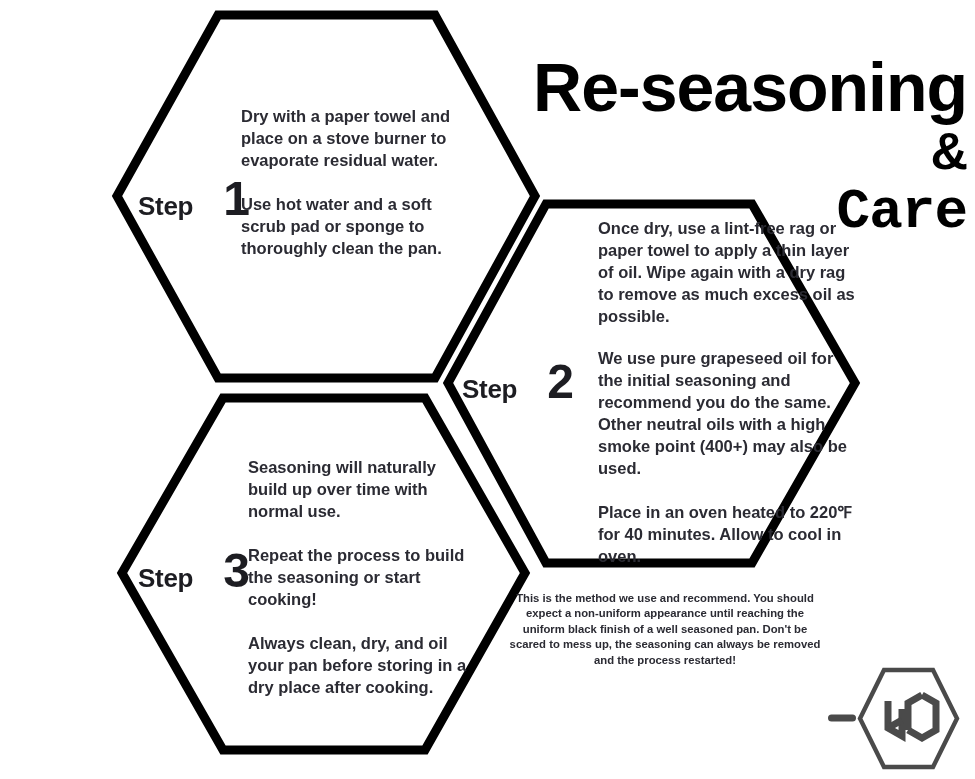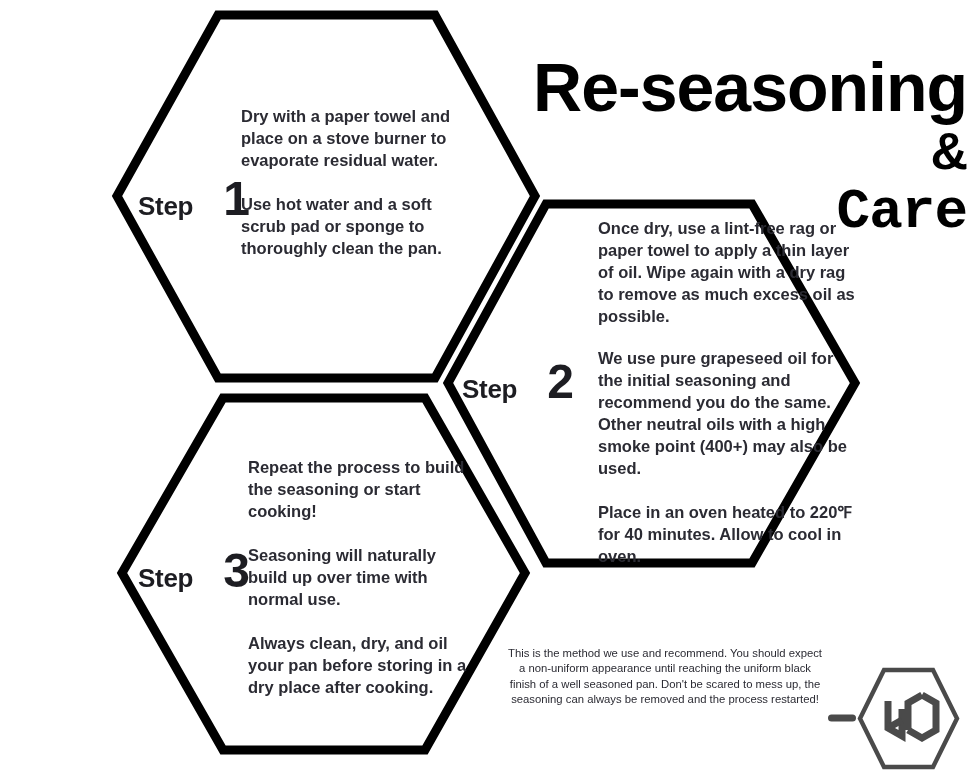--- a/index.html
+++ b/index.html
@@ -99,25 +99,25 @@
 
   
   #cluster-3 { left: 0; top: 380px; width: 545px; height: 399px; }
   #cluster-3 .step-label { left: 138px; top: 172px; }
   #cluster-3 .step-body  { left: 248px; top: 76px; width: 222px; }
 
   
   .footer-note {
     position: absolute;
     left: 505px;
-    top: 646px;
+    top: 591px;
     width: 320px;
     text-align: center;
     font-size: 11.3px;
-    font-weight: normal;
+    font-weight: bold;
     line-height: 15.4px;
     color: #2b2b33;
   }
 
   
   .logo {
     position: absolute;
     left: 826px;
     top: 660px;
     width: 145px;
@@ -163,22 +163,22 @@
       <p>Place in an oven heated to 220℉ for 40 minutes. Allow to cool in oven.</p>
     </div>
   </div>
 
   <div class="step-cluster" id="cluster-3">
     <div class="step-label">
       <span class="step-word">Step</span>
       <span class="step-num">3</span>
     </div>
     <div class="step-body">
+      <p>Seasoning will naturally build up over time with normal use.</p>
       <p>Repeat the process to build the seasoning or start cooking!</p>
-      <p>Seasoning will naturally build up over time with normal use.</p>
       <p>Always clean, dry, and oil your pan before storing in a dry place after cooking.</p>
     </div>
   </div>
 
   <div class="footer-note">This is the method we use and recommend. You should expect a non-uniform appearance until reaching the uniform black finish of a well seasoned pan. Don't be scared to mess up, the seasoning can always be removed and the process restarted!</div>
 
   <svg class="logo" viewBox="0 0 145 118" xmlns="http://www.w3.org/2000/svg">
 
     <rect x="2" y="54.5" width="28" height="7" rx="3.5" fill="#4a4a4a"></rect>
 

